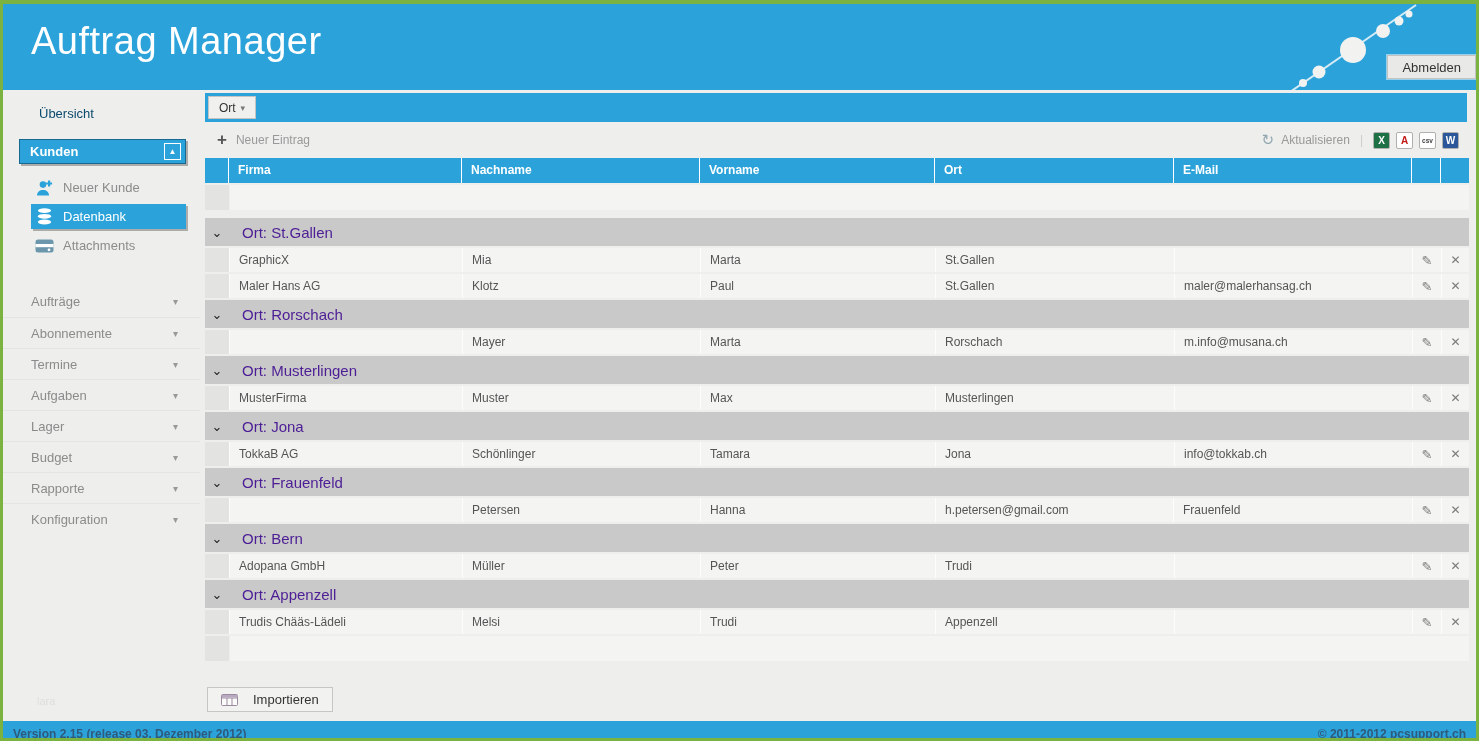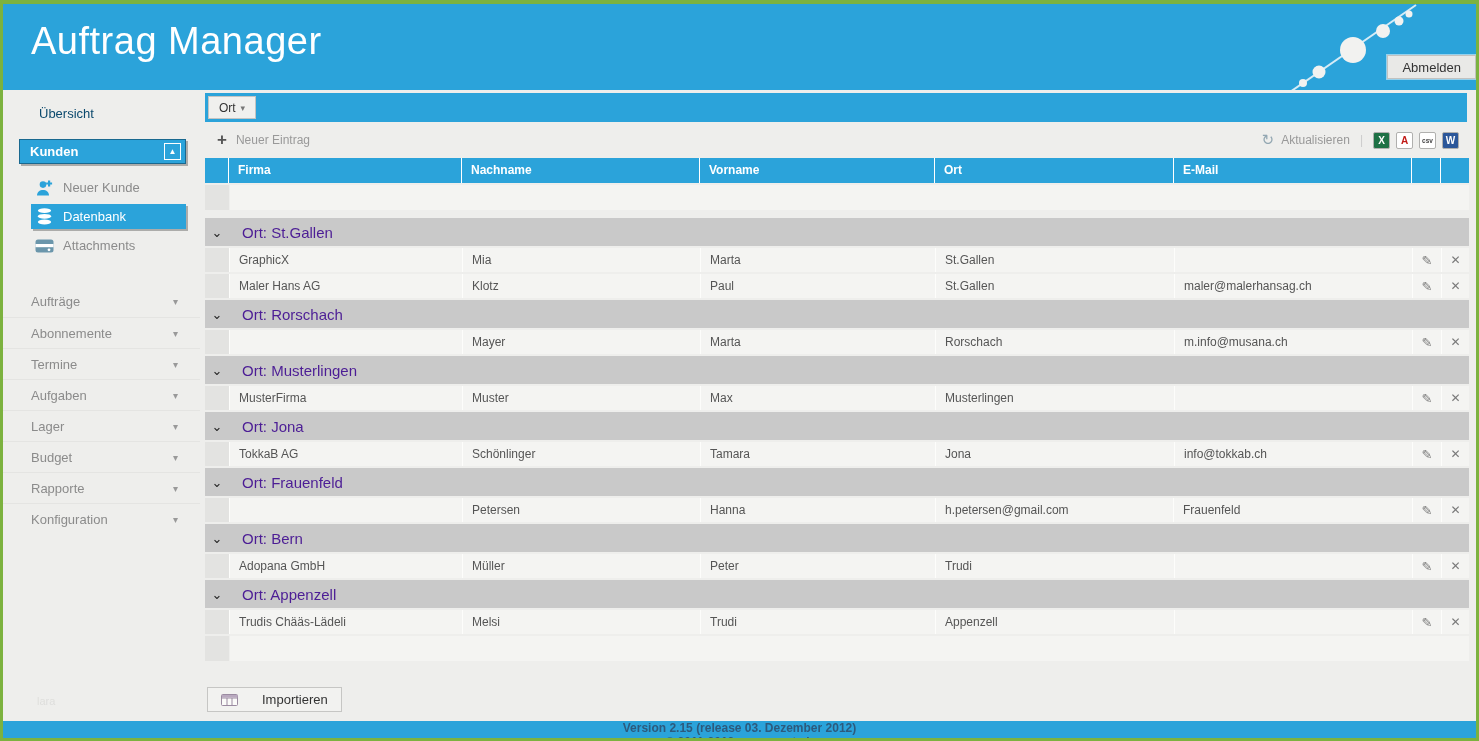--- a/index.html
+++ b/index.html
@@ -87,27 +87,27 @@
   .data-row { display:flex; height:24px; margin-bottom:2px; font-size:12px; color:#555; }
   .data-row .strip { width:24px; background:#e3e3e1; }
   .data-row .cell { background:#f4f4f2; line-height:24px; padding-left:9px; overflow:hidden;
                     white-space:nowrap; border-left:1px solid #fdfdfb; }
   .data-row .act { background:#f4f4f2; display:flex; align-items:center; justify-content:center;
                    color:#787878; border-left:1px solid #fdfdfb; }
   .edit-glyph { font-size:13px; cursor:pointer; }
   .del-glyph { font-size:12px; cursor:pointer; }
 
   .import-btn { margin:26px 0 0 2px; height:25px; padding:0 13px; background:#f2f2f0;
-                border:1px solid #c6c6c4; display:inline-flex; align-items:center; gap:24px;
+                border:1px solid #c6c6c4; display:inline-flex; align-items:center; gap:15px;
                 font-size:13px; color:#333; cursor:pointer; }
 
   
-  .app-footer { height:20px; background:#2ba3da; display:flex; align-items:center;
+  .app-footer { height:20px; background:#2ba3da; display:flex; align-items:flex-end;
                 justify-content:space-between; padding:0 10px; font-size:12px;
-                font-weight:bold; color:#2d5a7d;flex-direction:column; }
+                font-weight:bold; color:#2d5a7d; }
 </style>
 </head>
 <body>
 
 <div class="page">
 
   <div class="app-header">
     <div class="app-title">Auftrag Manager</div>
     <svg class="deco" width="200" height="86" viewBox="0 0 200 86">
       <line x1="72" y1="88" x2="198" y2="1" stroke="#d5ecf7" stroke-width="2"></line>

